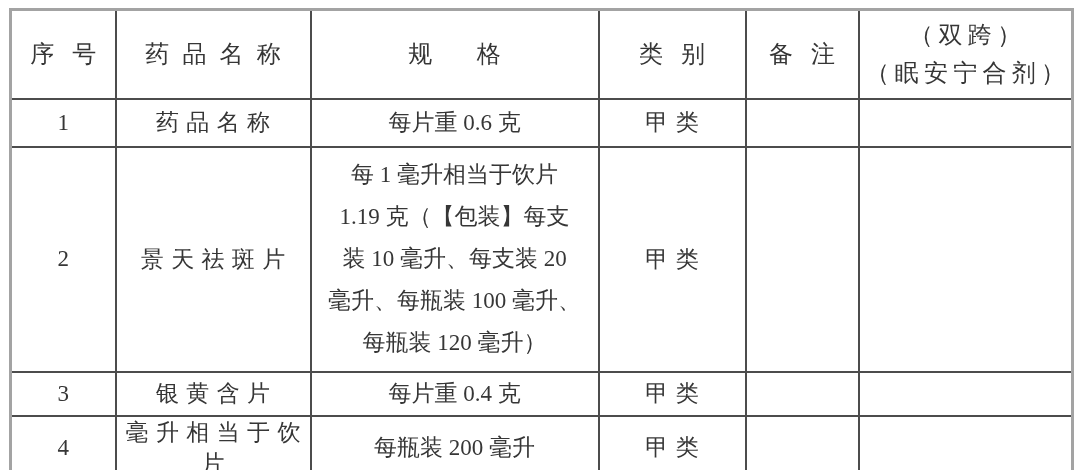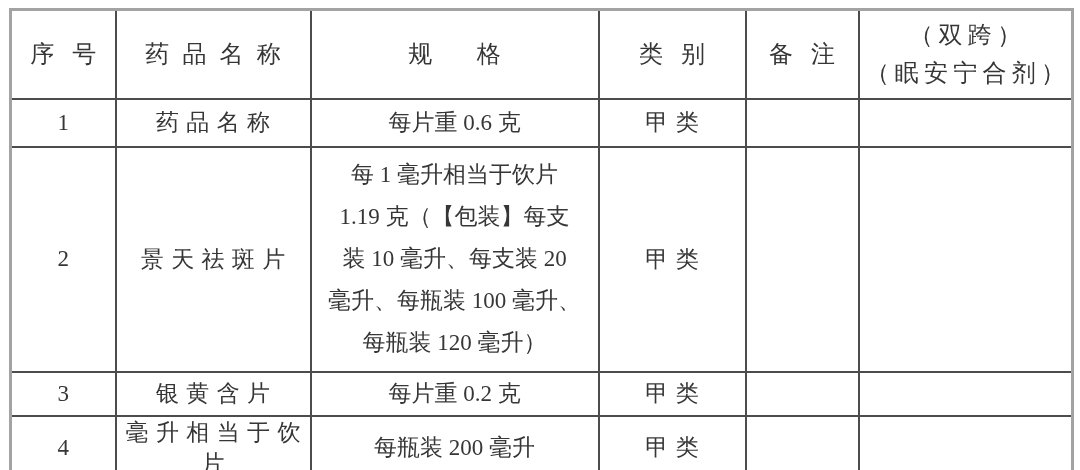--- a/index.html
+++ b/index.html
@@ -100,21 +100,21 @@
 毫升、每瓶装 100 毫升、
 每瓶装 120 毫升）</td>
         <td><span class="sp-4">甲类</span></td>
         <td></td>
         <td></td>
       </tr>
 
       <tr class="h-r3">
         <td>3</td>
         <td><span class="sp-4">银黄含片</span></td>
-        <td class="cell-spec">每片重 0.2 克</td>
+        <td class="cell-spec">每片重 0.4 克</td>
         <td><span class="sp-4">甲类</span></td>
         <td></td>
         <td></td>
       </tr>
 
       <tr class="h-r4">
         <td>4</td>
         <td><span class="sp-4">毫升相当于饮片</span></td>
         <td class="cell-spec">每瓶装 200 毫升</td>
         <td><span class="sp-4">甲类</span></td>

